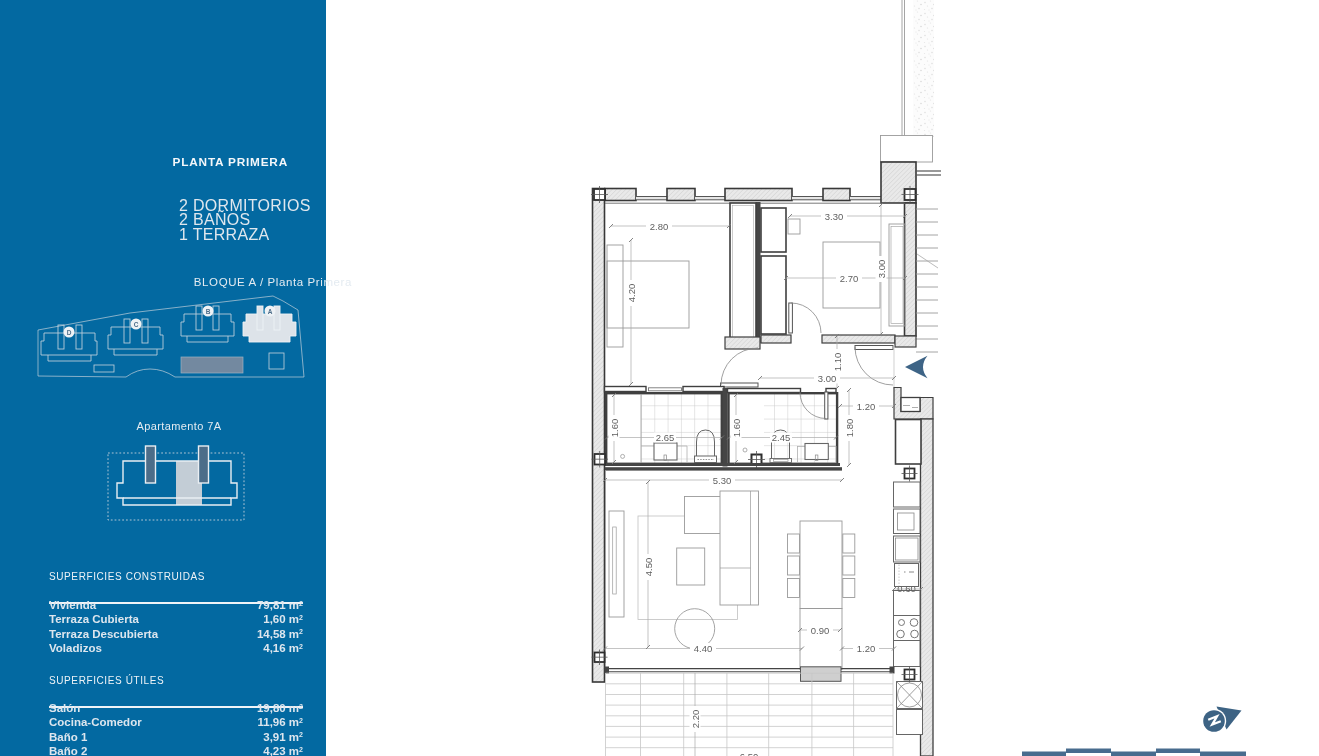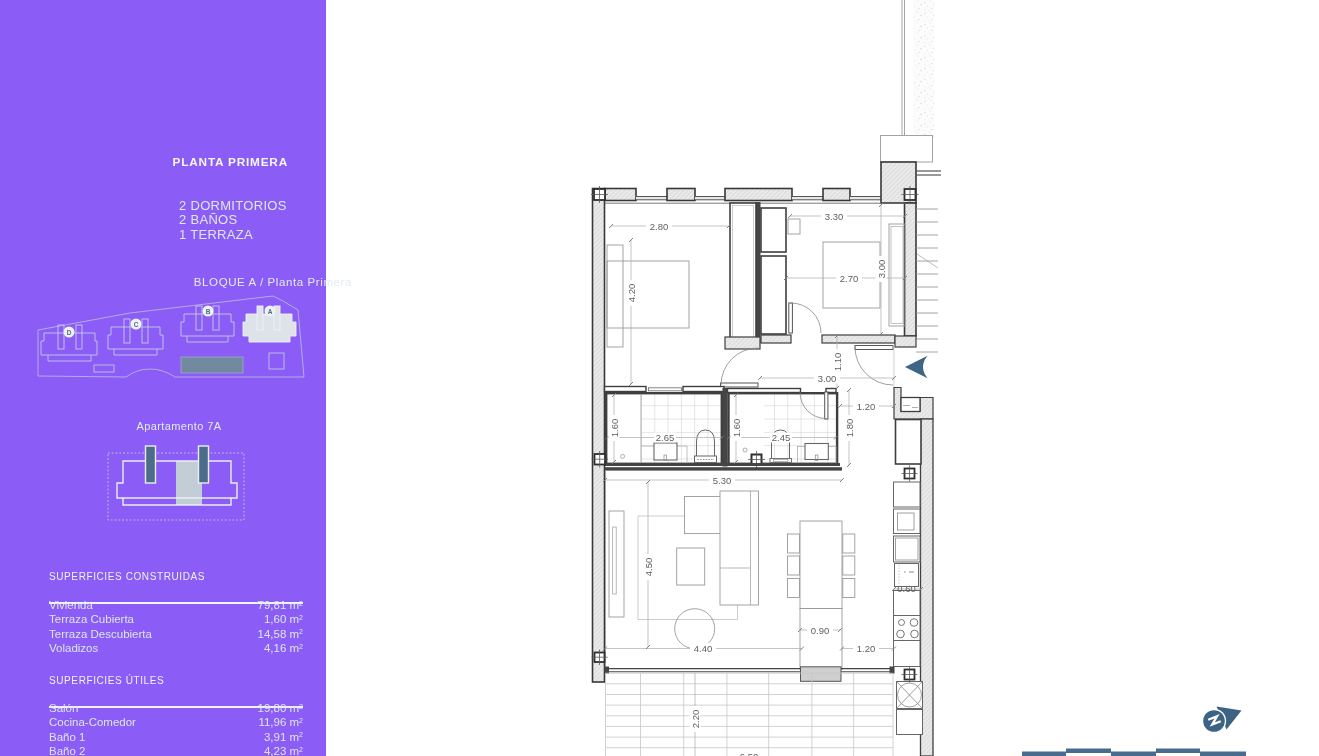--- a/index.html
+++ b/index.html
@@ -1,30 +1,30 @@
 <!DOCTYPE html>
 <html><head>
 <meta charset="utf-8">
 <style>
   html,body{margin:0;padding:0;}
   body{width:1319px;height:756px;position:relative;background:#ffffff;overflow:hidden;
        font-family:"Liberation Sans", sans-serif;}
-  .sidebar{position:absolute;left:0;top:0;width:326px;height:756px;background:#8b5cf6;z-index:2;}
+  .sidebar{position:absolute;left:0;top:0;width:326px;height:756px;background:#0369a1;z-index:2;}
   .sb-title{position:absolute;left:0;top:155px;width:288px;text-align:right;color:#f4f7fa;
             font-size:11.8px;font-weight:bold;letter-spacing:0.8px;}
-  .sb-feats{position:absolute;left:179px;top:199px;color:#dfe7ee;font-size:13px;
+  .sb-feats{position:absolute;left:179px;top:199px;color:#dfe7ee;font-size:16px;
             letter-spacing:0.3px;line-height:14.3px;}
   .sb-bloque{position:absolute;left:0px;top:276px;width:352px;text-align:right;color:#e4ebf1;
              font-size:11.5px;letter-spacing:0.6px;}
   .sb-apt{position:absolute;left:0px;top:420px;width:358px;text-align:center;color:#e4ebf1;
           font-size:11px;letter-spacing:0.4px;}
   .sb-h{position:absolute;left:49px;width:254px;color:#eef3f7;font-size:10px;
         letter-spacing:0.6px;border-bottom:2px solid #f0f4f8;padding-bottom:20px;}
   .sb-tab{position:absolute;left:49px;width:254px;color:#dde6ee;font-size:11.5px;}
-  .sb-row{height:14.4px;line-height:14.4px;position:relative;}
+  .sb-row{height:14.4px;line-height:14.4px;position:relative;font-weight:bold;}
   .sb-row .v{position:absolute;right:0;top:0;}
   sup{font-size:7px;vertical-align:baseline;position:relative;top:-3.5px;line-height:0;}
 </style>
 </head>
 <body>
 
 <div class="sidebar">
 
   <div class="sb-title">PLANTA PRIMERA</div>
 

